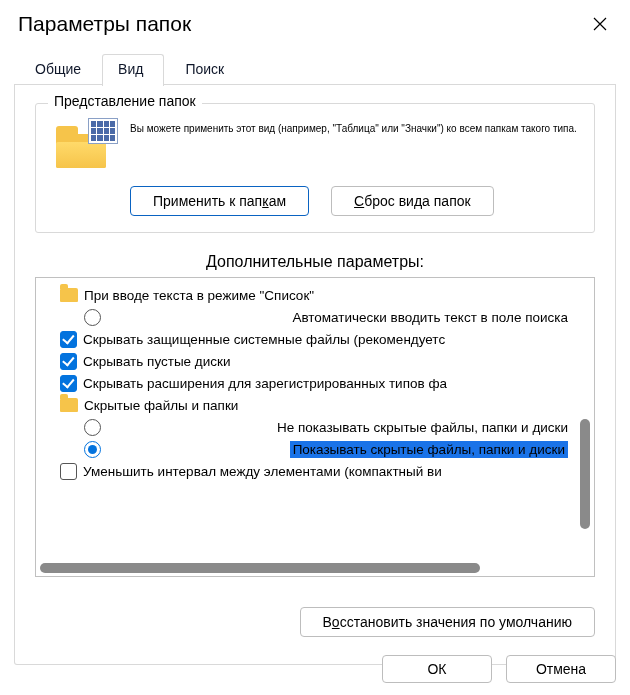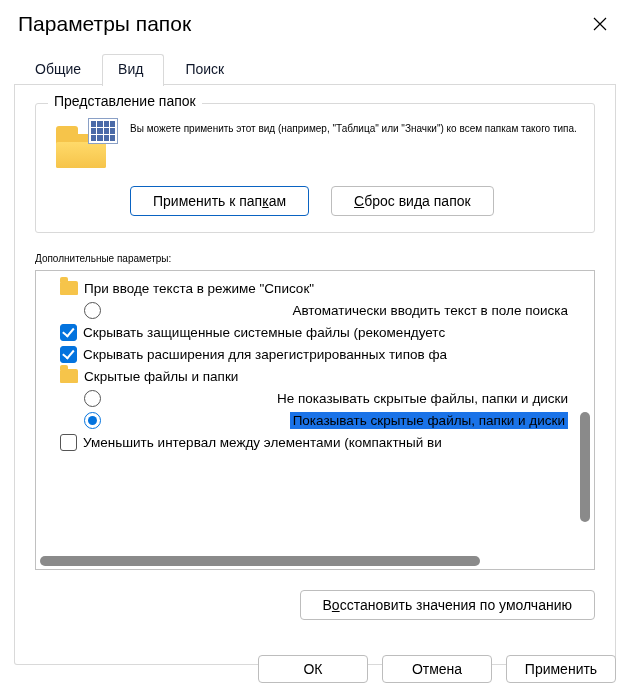--- a/index.html
+++ b/index.html
@@ -165,21 +165,22 @@
     cursor: default;
     min-width: 90px;
   }
   .btn.primary {
     border-color: #0a63c2;
   }
   .underline { text-decoration: underline; }
   .section-label {
     margin-top: 20px;
     margin-bottom: 6px;
-    font-size: 10px;
+    font-size: 16px;
+    text-align: center;
   }
   .tree-wrap {
     border: 1px solid #c0c0c0;
     height: 300px;
     position: relative;
     background: #fff;
   }
   .tree-scroll {
     position: absolute;
     inset: 0 22px 16px 0;
@@ -271,21 +272,21 @@
     transform: rotate(40deg) translate(-1px,-1px);
   }
   .hl {
     background:#1a73e8;
     color:#000000;
     padding: 1px 3px;
   }
   .restore-row {
     display:flex;
     justify-content:flex-end;
-    margin-top:20px;
+    margin-top:30px;
   }
   .bottom-buttons {
     position: absolute;
     right: 14px;
     bottom: 12px;
     display:flex;
     gap: 14px;
   }
   .btn.bottom {
     padding: 5px 0;
@@ -362,20 +363,24 @@
           <span class="radio"></span>
           <span>Автоматически вводить текст в поле поиска</span>
         </div>
 
         <div class="tree-item ind1">
           <span class="checkbox sel"></span>
           <span>Скрывать защищенные системные файлы (рекомендуетс</span>
         </div>
         <div class="tree-item ind1">
           <span class="checkbox sel"></span>
+          <span>Скрывать пустые диски</span>
+        </div>
+        <div class="tree-item ind1">
+          <span class="checkbox sel"></span>
           <span>Скрывать расширения для зарегистрированных типов фа</span>
         </div>
 
         <div class="tree-item ind1">
           <span class="mini-folder"></span>
           <span>Скрытые файлы и папки</span>
         </div>
         <div class="tree-item ind2">
           <span class="radio"></span>
           <span>Не показывать скрытые файлы, папки и диски</span>
@@ -403,16 +408,15 @@
       <button class="btn">
         <span>В</span><span class="underline">о</span><span>сстановить значения по умолчанию</span>
       </button>
     </div>
 
   </div>
 
   <div class="bottom-buttons">
     <button class="btn bottom">ОК</button>
     <button class="btn bottom">Отмена</button>
-    <button class="btn bottom">Применить</button>
   </div>
 
 </div>
 
 </body></html>

